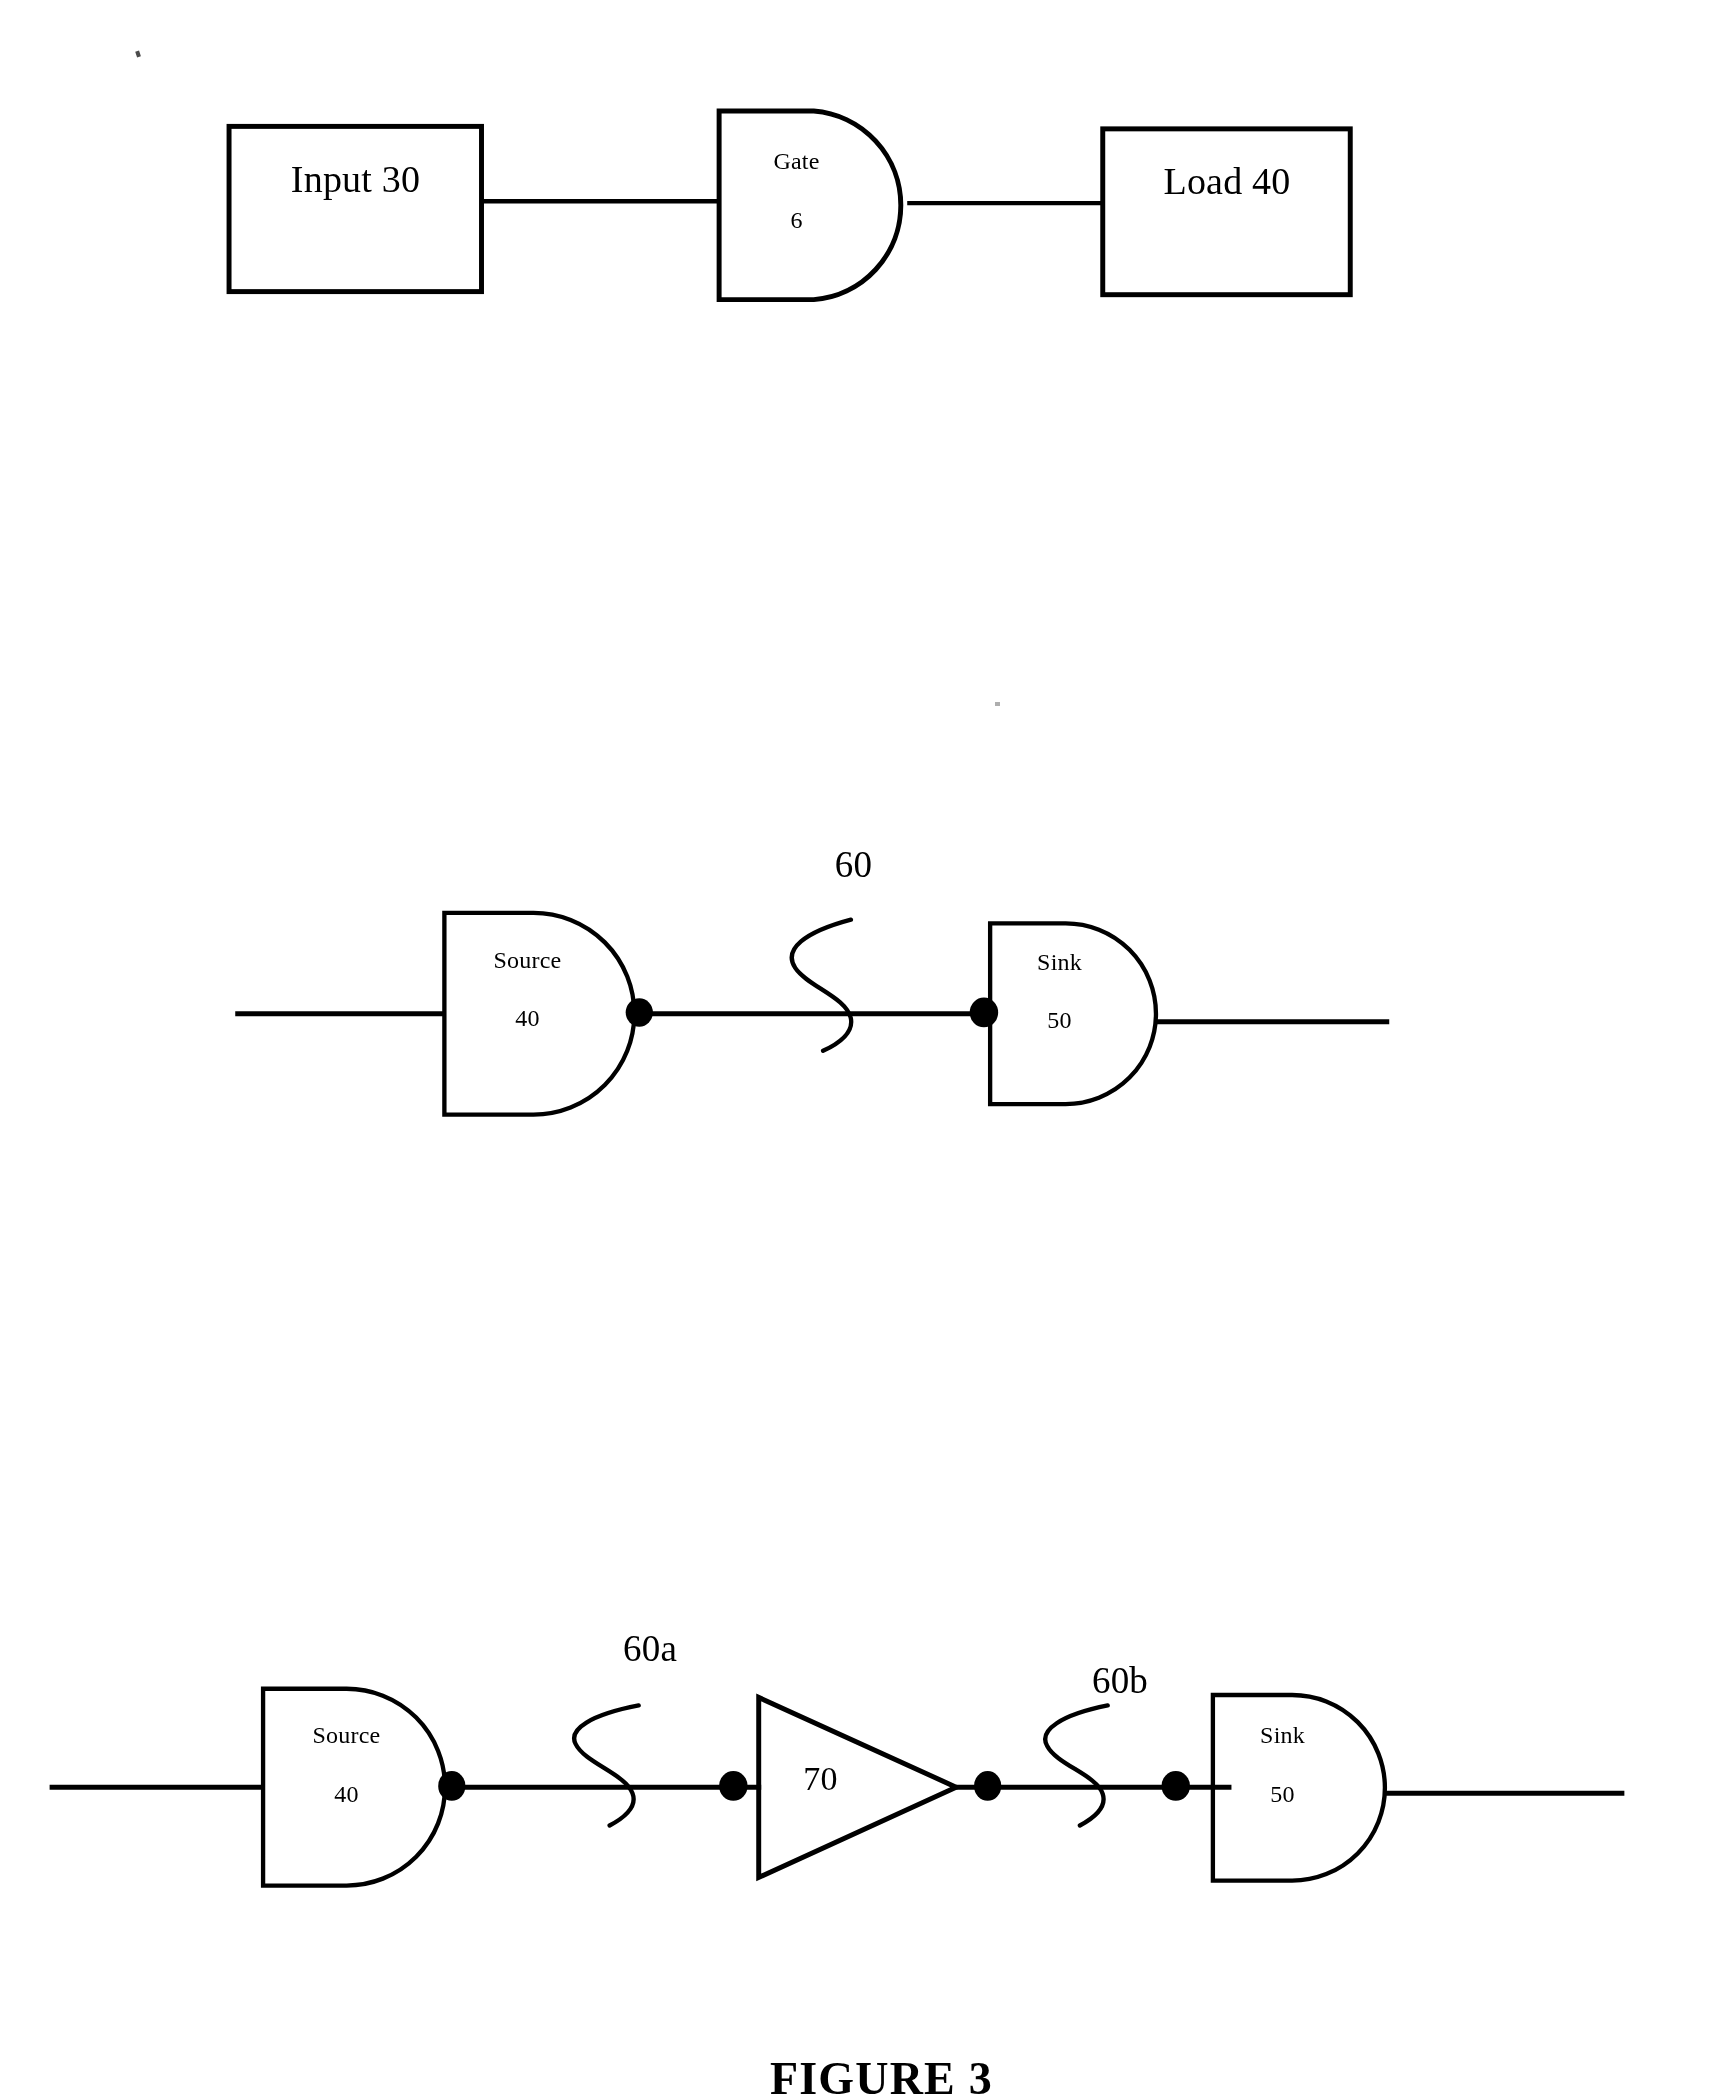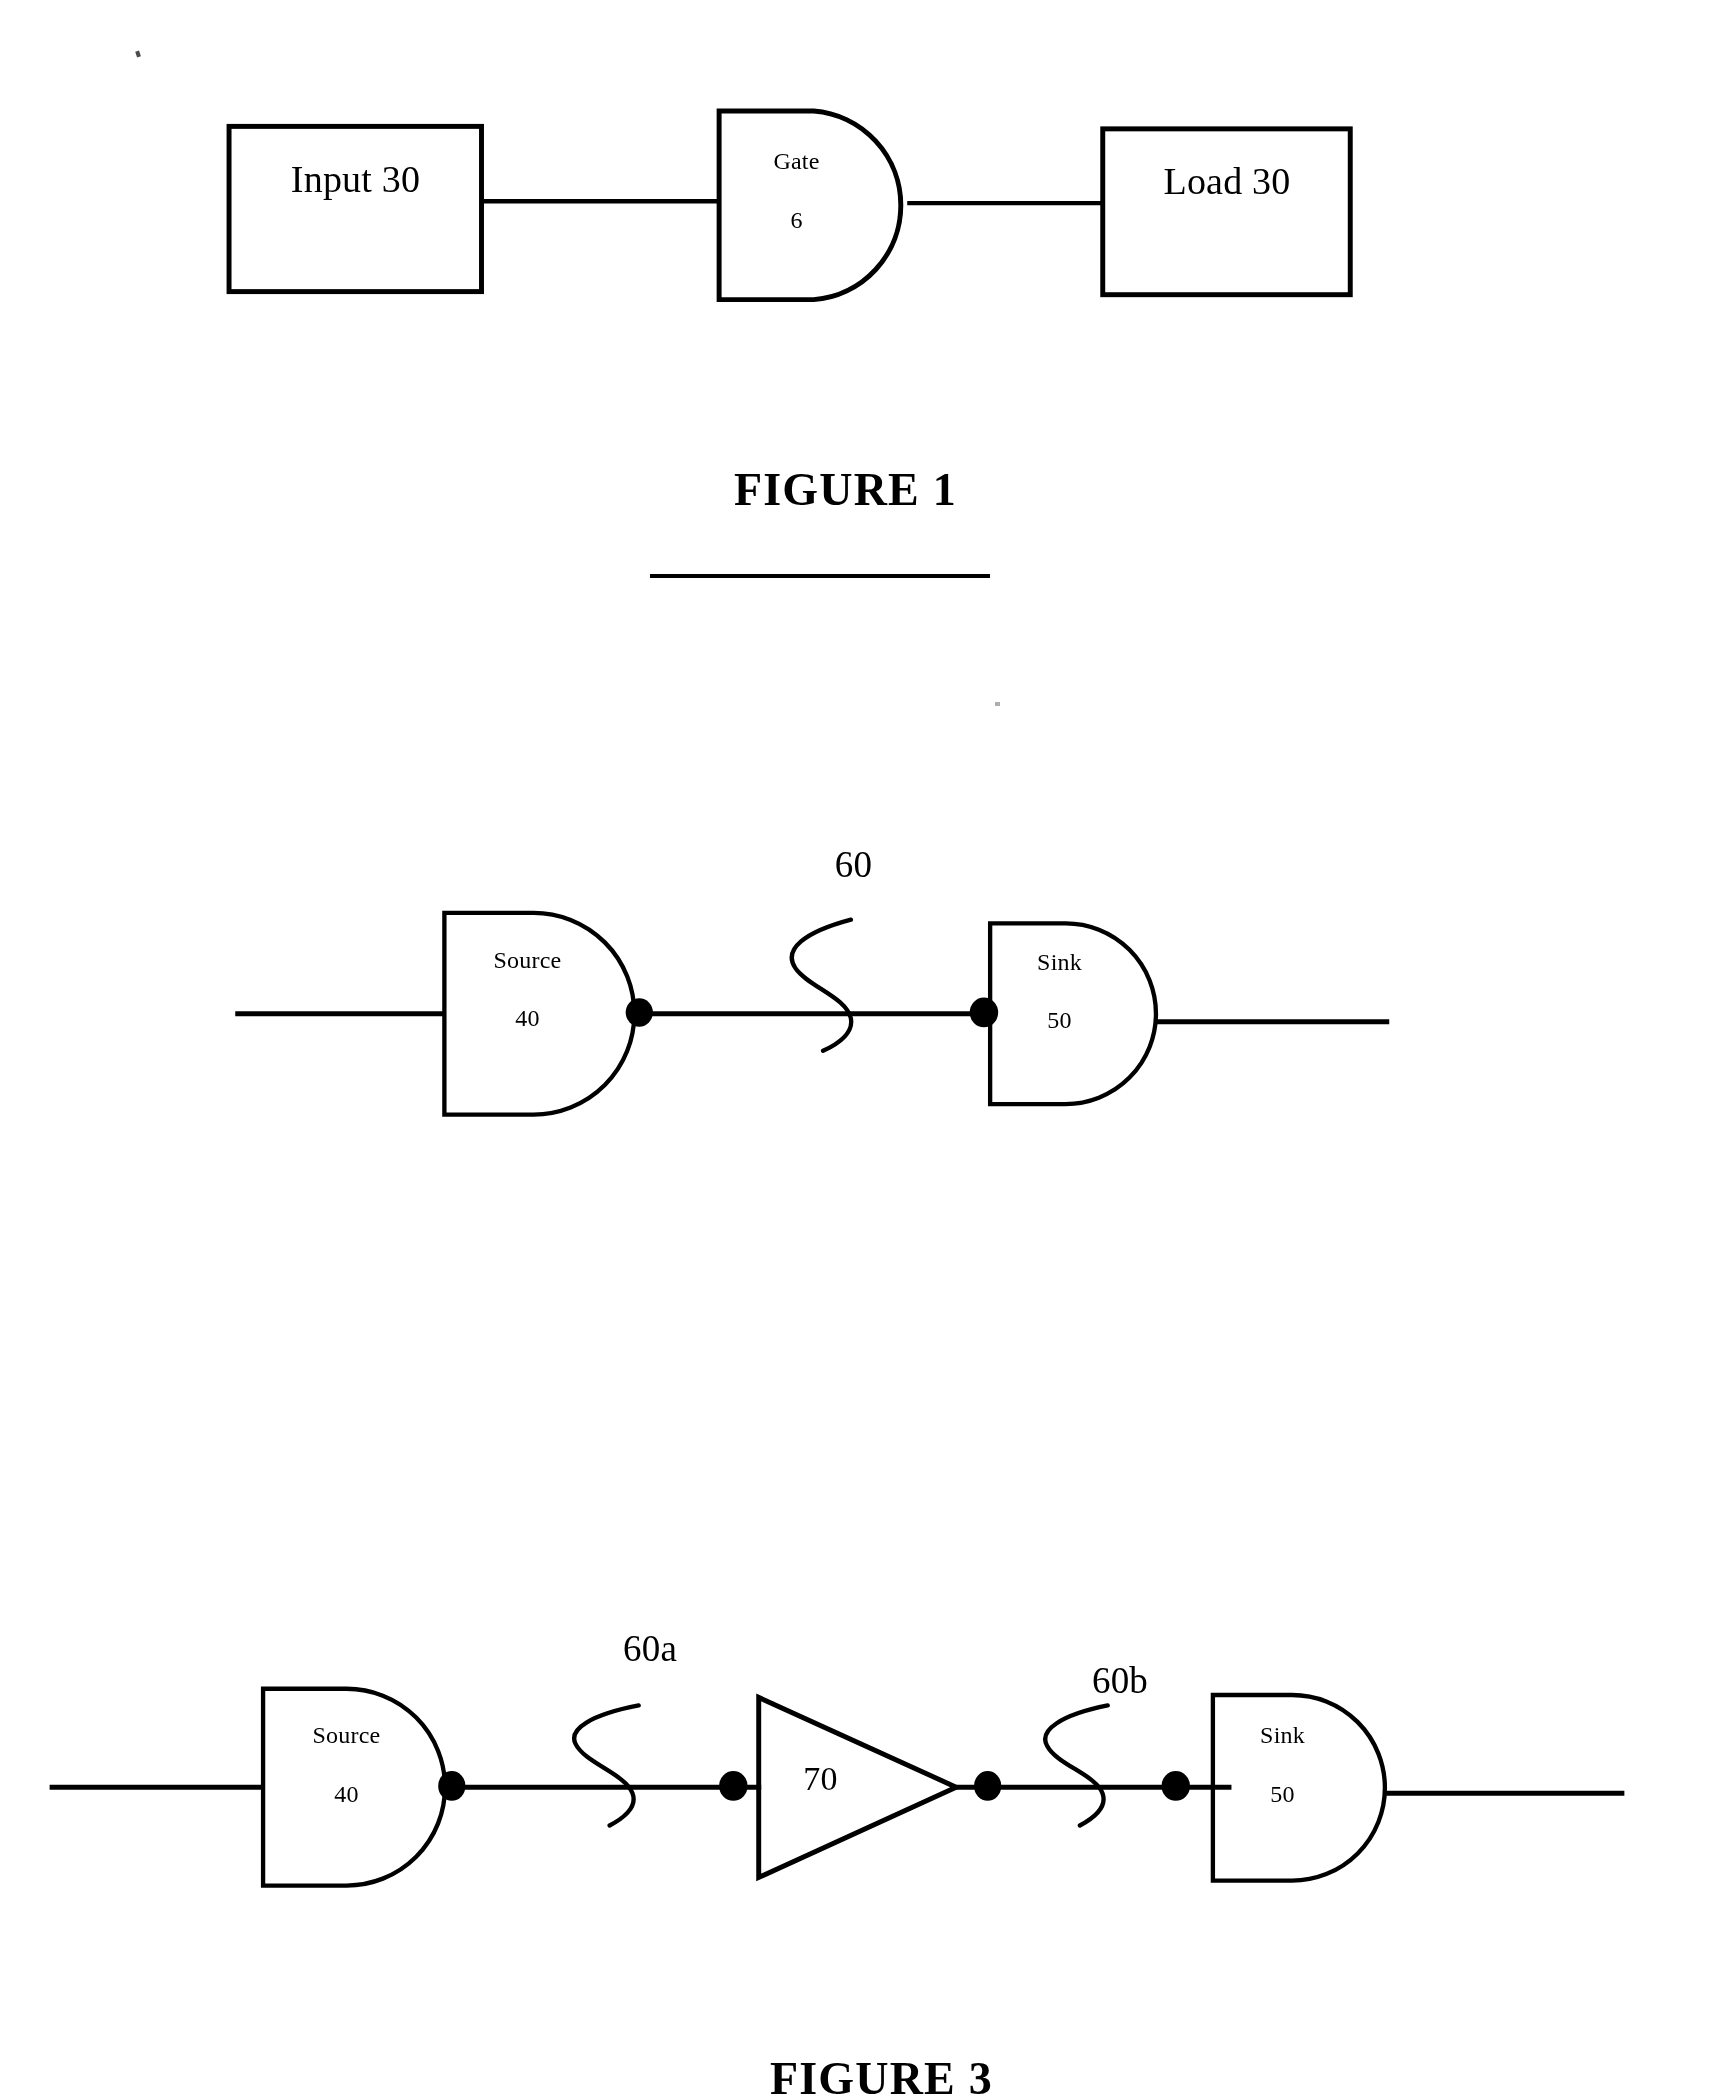--- a/index.html
+++ b/index.html
@@ -159,26 +159,22 @@
 
       <line x1="2238" y1="2832" x2="2625" y2="2832" stroke="#000" stroke-width="8"></line>
     </g>
   </svg>
 
   <div class="lbl box-text" style="left:229px; top:119px; width:253px;">Input 30</div>
 
   <div class="lbl gate-text" style="left:719px; top:108px; width:155px;">Gate</div>
   <div class="lbl gate-text" style="left:719px; top:167px; width:155px;">6</div>
 
-  <div class="lbl box-text" style="left:1103px; top:121px; width:248px;">Load 30</div>
-
-  <div class="fig-caption" style="left:650px; top:369px; width:340px;">
-    <span>FIGURE 1</span>
-    <span class="rule"></span>
-  </div>
+  <div class="lbl box-text" style="left:1103px; top:121px; width:248px;">Load 40</div>
+
 
   <div class="lbl gate-text" style="left:444px; top:907px; width:167px;">Source</div>
   <div class="lbl gate-text" style="left:444px; top:965px; width:167px;">40</div>
 
   <div class="lbl ref-num" style="left:798px; top:805px; width:111px;">60</div>
 
   <div class="lbl gate-text" style="left:990px; top:909px; width:139px;">Sink</div>
   <div class="lbl gate-text" style="left:990px; top:967px; width:139px;">50</div>
 
 

